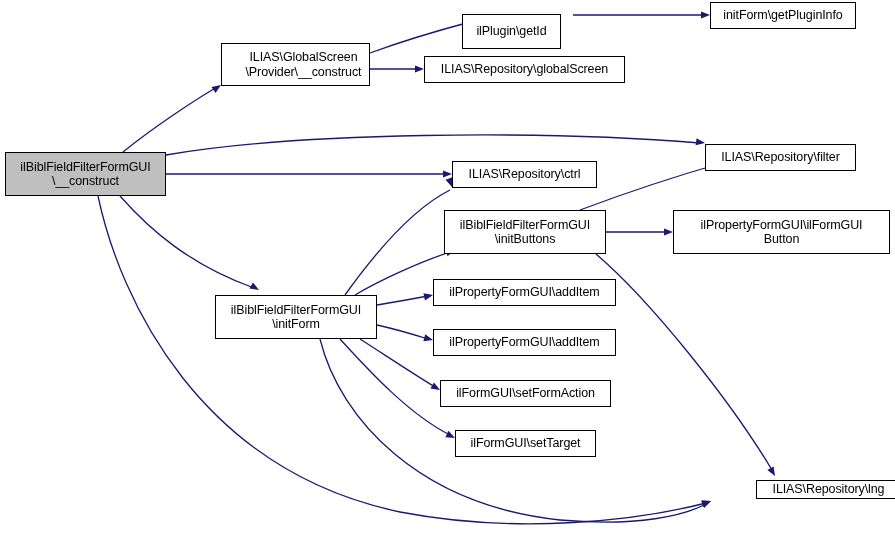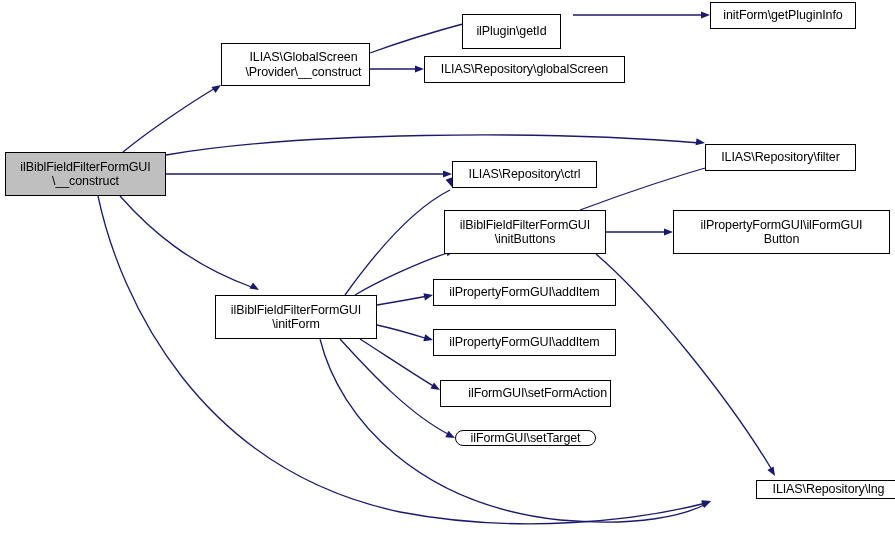--- a/index.html
+++ b/index.html
@@ -103,18 +103,18 @@
       <div class="node" style="left: 705px; top: 144px; width: 151px; height: 27px;"><span class="label">ILIAS\Repository\filter</span></div>
       <div class="node" style="left: 452px; top: 161px; width: 145px; height: 27px;"><span class="label">ILIAS\Repository\ctrl</span></div>
       <div class="node" style="left: 444px; top: 210px; width: 162px; height: 44px;"><span class="label">ilBiblFieldFilterFormGUI
 \initButtons</span></div>
       <div class="node" style="left: 673px; top: 210px; width: 217px; height: 44px;"><span class="label">ilPropertyFormGUI\ilFormGUI
 Button</span></div>
       <div class="node" style="left: 215px; top: 295px; width: 162px; height: 44px;"><span class="label">ilBiblFieldFilterFormGUI
 \initForm</span></div>
       <div class="node" style="left: 433px; top: 279px; width: 183px; height: 27px; align-items: center;"><span class="label">ilPropertyFormGUI\addItem</span></div>
       <div class="node" style="left: 433px; top: 329px; width: 183px; height: 27px;"><span class="label">ilPropertyFormGUI\addItem</span></div>
-      <div class="node" style="left: 440px; top: 380px; width: 171px; height: 27px; justify-content: flex-end;"><span class="label">ilFormGUI\setFormAction</span></div>
-      <div class="node" style="left: 455px; top: 430px; width: 141px; height: 16px; border-radius: 9px;"><span class="label">ilFormGUI\setTarget</span></div>
+      <div class="node" style="left: 440px; top: 380px; width: 171px; height: 27px;"><span class="label">ilFormGUI\setFormAction</span></div>
+      <div class="node" style="left: 455px; top: 430px; width: 141px; height: 27px;"><span class="label">ilFormGUI\setTarget</span></div>
       <div class="node" style="left: 732px; top: 480px; width: 145px; height: 19px; margin-left: 24px;"><span class="label">ILIAS\Repository\lng</span></div>
     </div>
 
 </div>
 
 </body></html>

